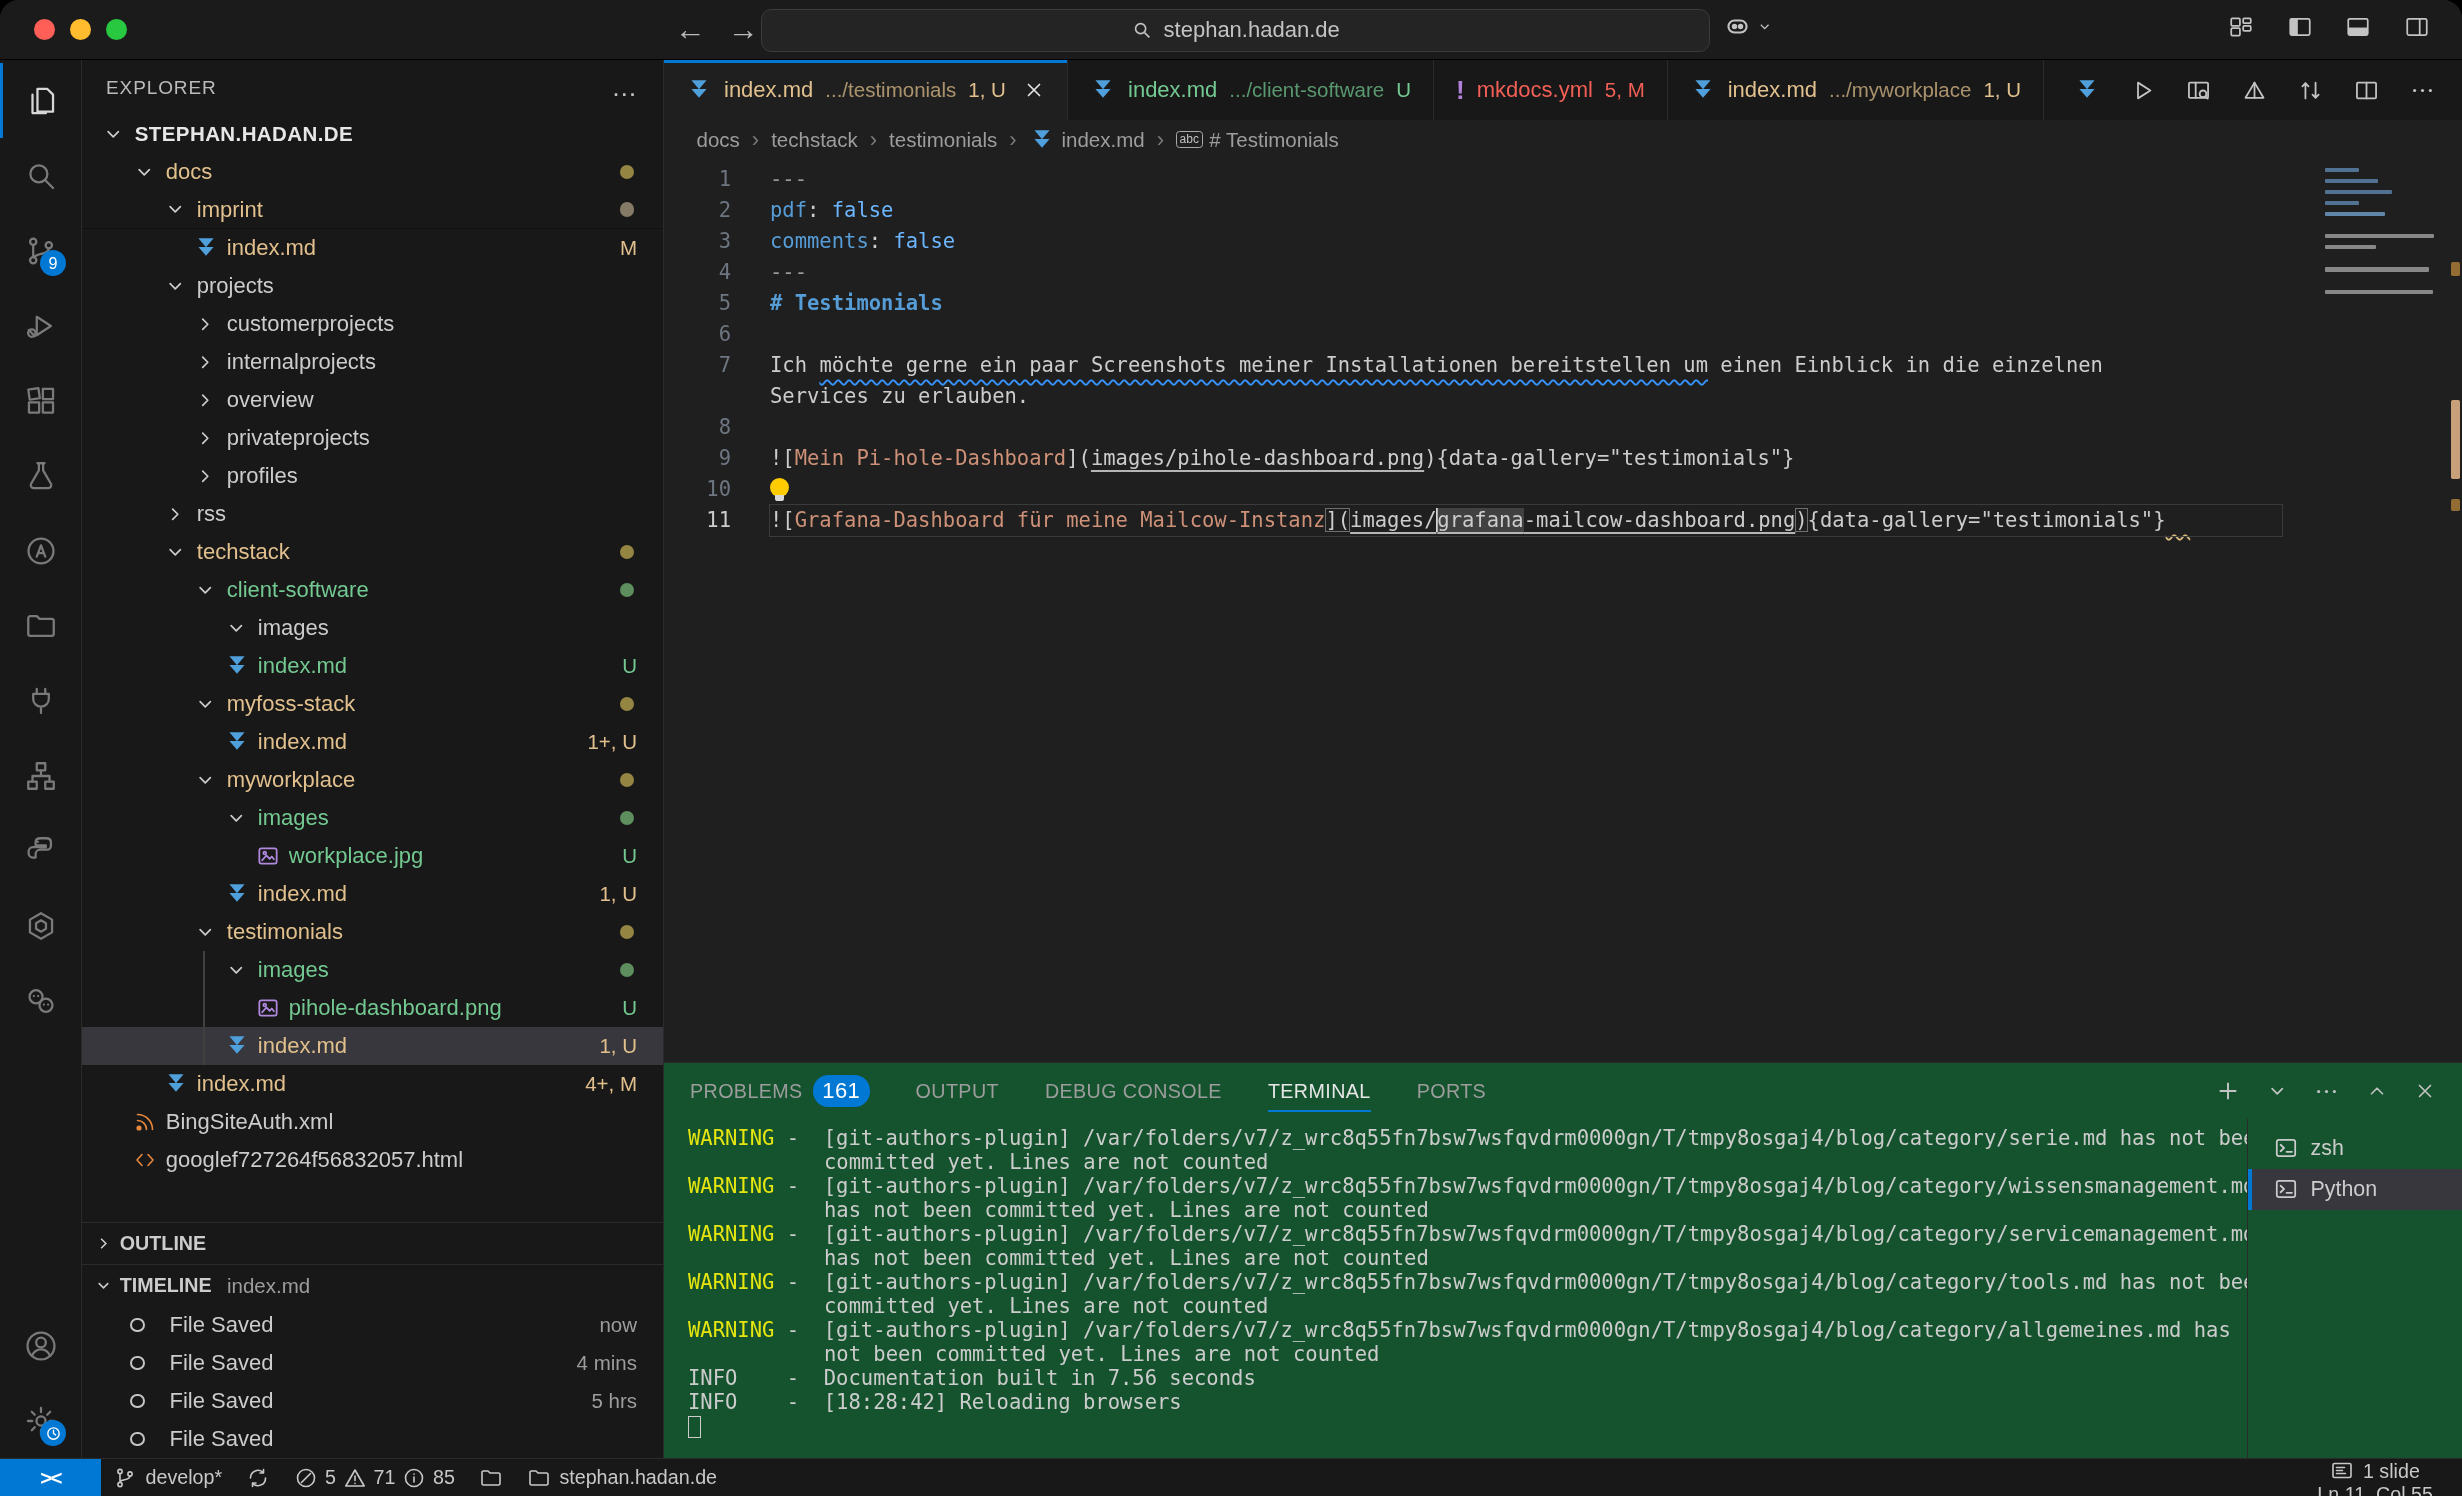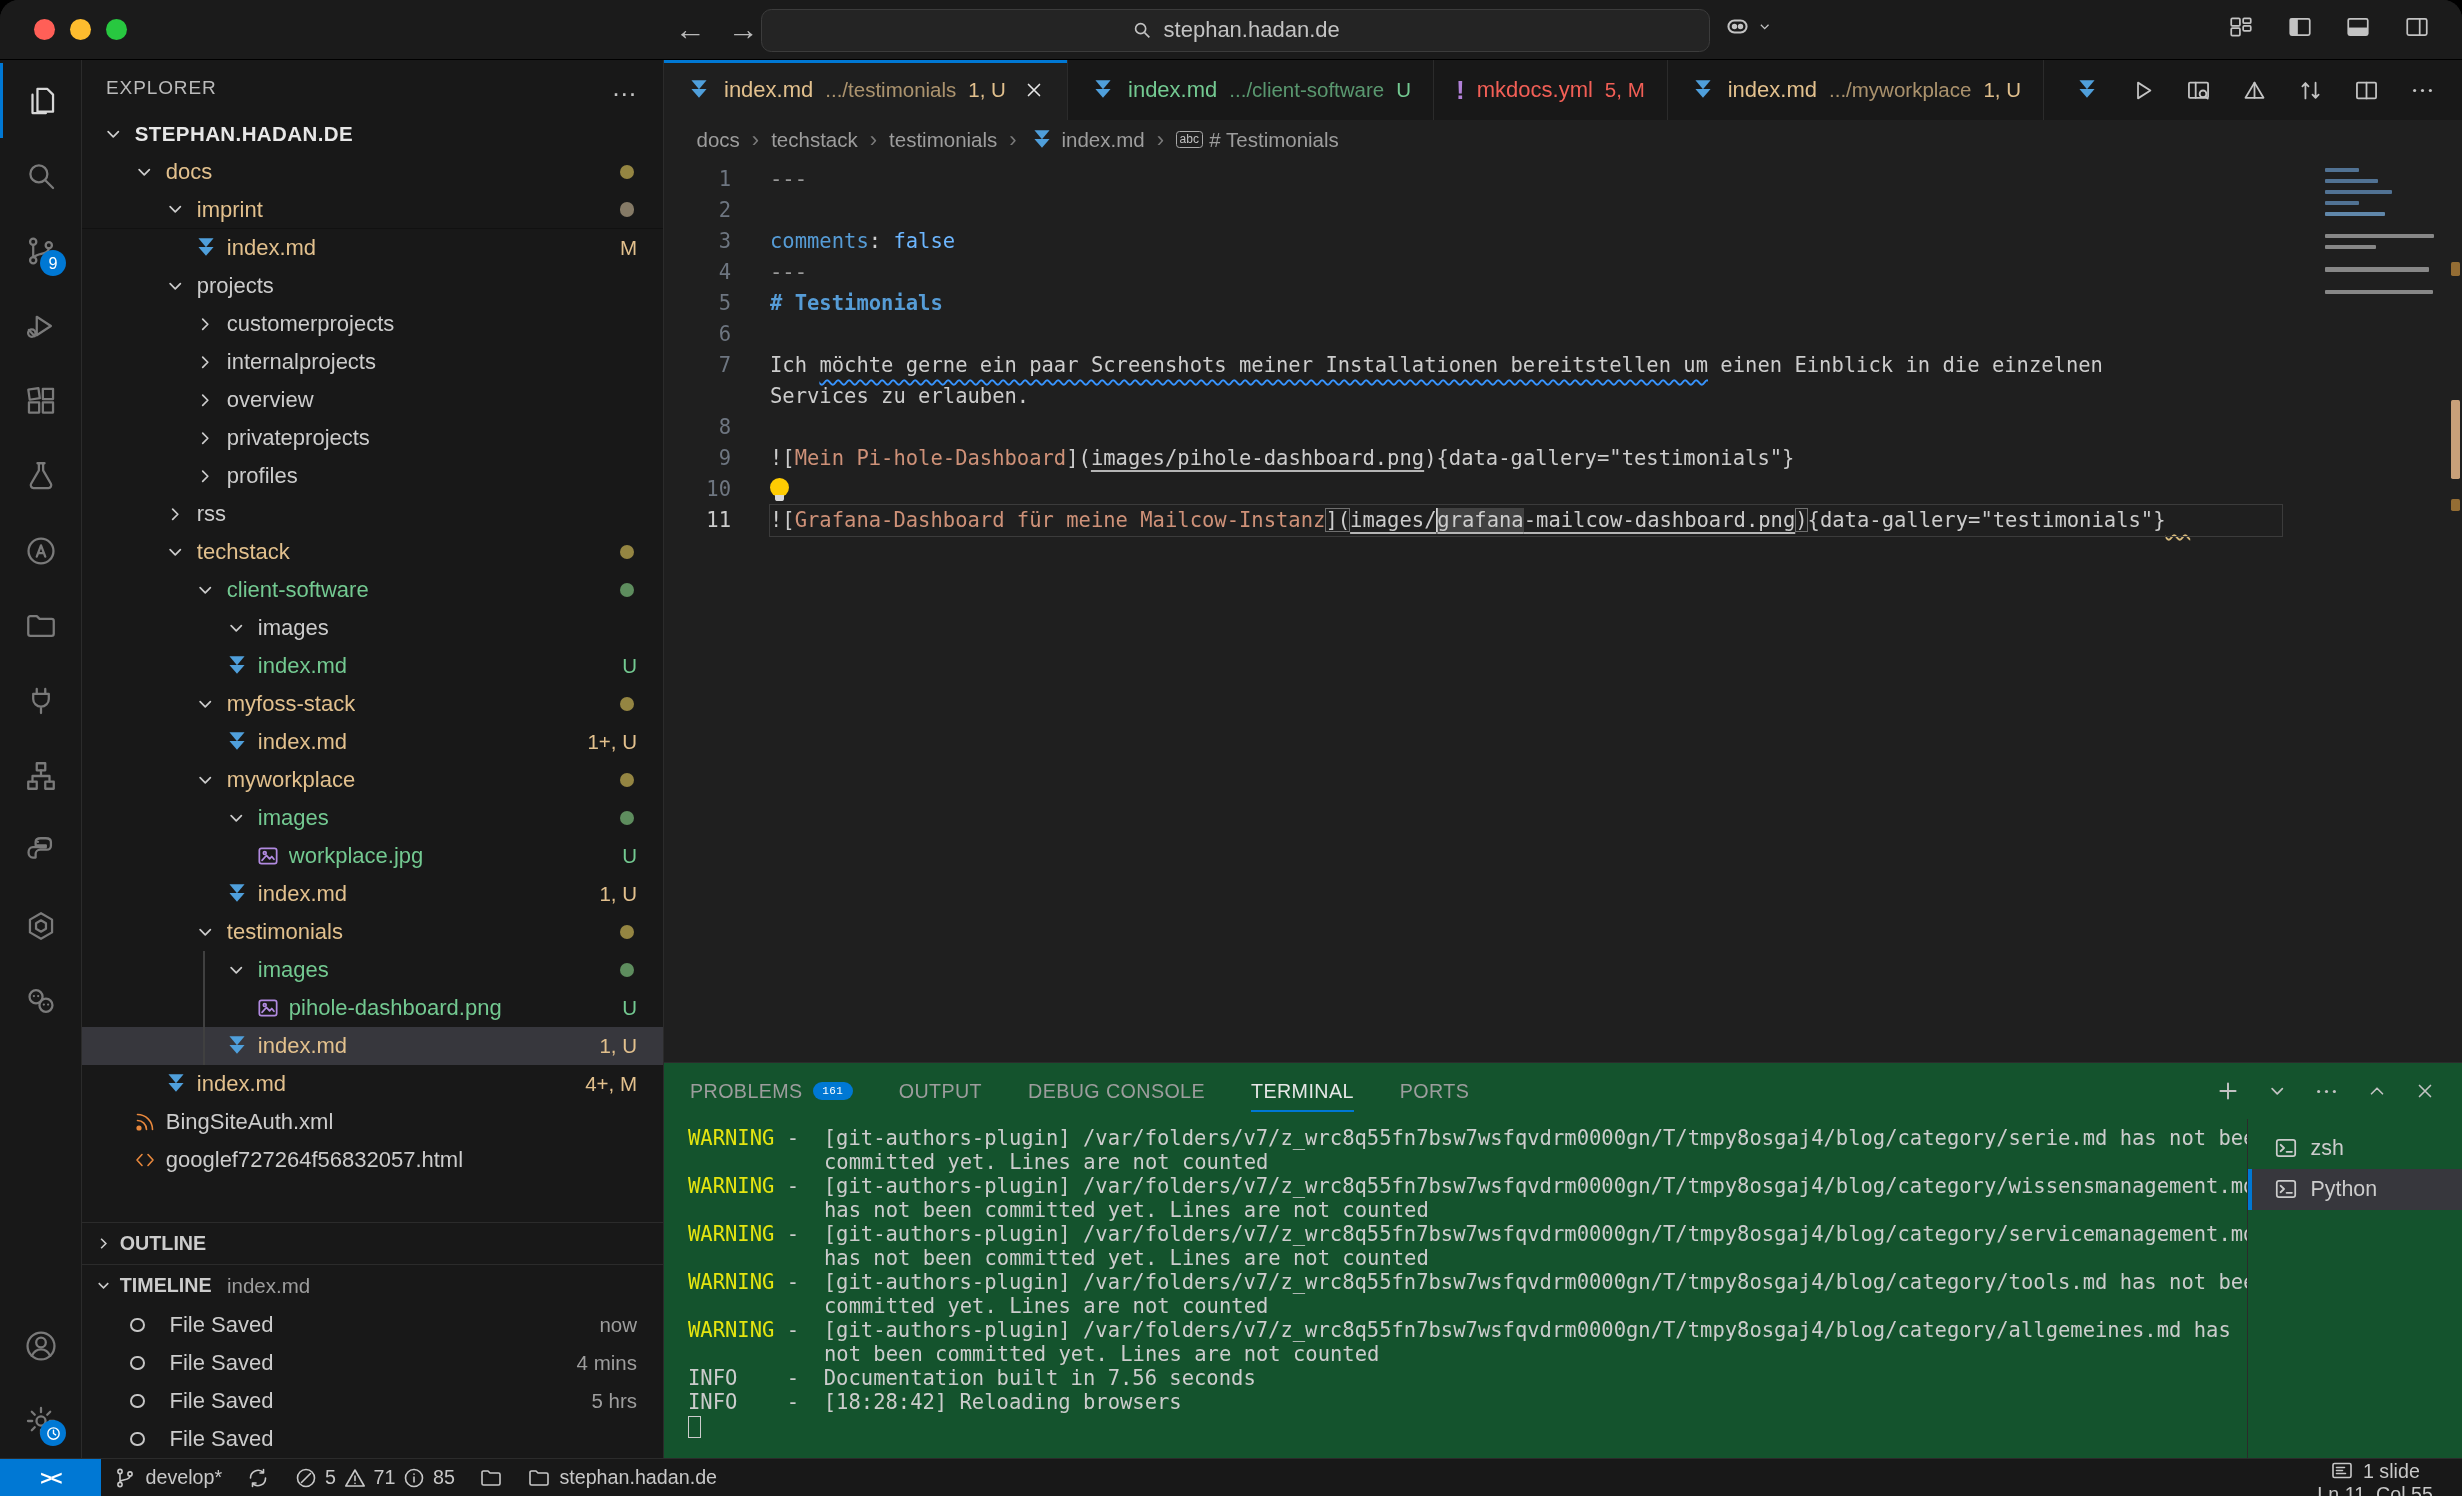--- a/index.html
+++ b/index.html
@@ -93,21 +93,21 @@
   .minimap .mline { height:4.3px; border-radius:0.9px; }
   .ruler { position:absolute; top:0; right:0; width:13.7px; bottom:0; }
   .rmark { position:absolute; right:1.7px; width:9.4px; border-radius:1.7px; }
 
   
   .panel { flex:0 0 auto; height:396px; background:#14532d; border-top:0.9px solid #2b2b2b; display:flex; flex-direction:column; }
   .panel-head { height:56px; display:flex; align-items:center; padding:0 26px; flex:0 0 auto; }
   .ptab { margin-right:46px; font-size:19.7px; letter-spacing:0.4px; color:#9d9d9d; height:100%; display:flex; align-items:center; gap:10.3px; position:relative; cursor:default;}
   .ptab.active { color:#e7e7e7; }
   .ptab.active::after { content:""; position:absolute; bottom:6.8px; left:0; right:0; height:2.6px; background:#0078d4; }
-  .pbadge { background:#0078d4; color:#fff; border-radius:15.4px; font-size:11px; padding:2.6px 9.4px;font-family:Liberation Mono, monospace; }
+  .pbadge { background:#0078d4; color:#fff; border-radius:15.4px; font-size:22px; padding:2.6px 9.4px; }
   .p-actions { margin-left:auto; display:flex; align-items:center; gap:26px; color:#c3c3c3; }
   .panel-body { flex:1; display:flex; min-height:0; }
   .terminal { flex:1; padding:6.8px 8.5px 0 24px; font-family:"DejaVu Sans Mono", monospace; font-size:20.5px; line-height:24px; color:#cccccc; overflow:hidden; }
   .tline { white-space:pre; }
   .tline .ttag { display:inline-block; width:7ch; color:#e5e510; }
   .tline .ttag.info { color:#cccccc; }
   .tline.cont { padding-left:136px; }
   .tcursor { display:inline-block; width:13px; height:22px; border:1.7px solid #cccccc; vertical-align:text-bottom; }
   .term-list { width:215px; border-left:0.9px solid #2b2b2b; padding-top:8.5px; flex:0 0 auto;}
   .term-item { height:41px; display:flex; align-items:center; gap:12px; padding-left:20.5px; border-left:4.3px solid transparent; color:#cccccc; font-size:21.4px;}
@@ -709,21 +709,21 @@
           </span>
           <span class="sep">›</span>
           <span class="bc">
             <span class="abc-icon">abc</span>
             <span># Testimonials</span>
           </span>
         </div>
       <div class="editor-wrap">
         <div class="code" id="code">
             <div class="code-line"><span class="ln">1</span><span class="lc"><span class="s-meta">---</span></span></div>
-            <div class="code-line"><span class="ln">2</span></div>
+            <div class="code-line"><span class="ln">2</span><span class="lc"><span class="s-key">pdf</span><span class="s-plain">: </span><span class="s-val">false</span></span></div>
             <div class="code-line"><span class="ln">3</span><span class="lc"><span class="s-key">comments</span><span class="s-plain">: </span><span class="s-val">false</span></span></div>
             <div class="code-line"><span class="ln">4</span><span class="lc"><span class="s-meta">---</span></span></div>
             <div class="code-line"><span class="ln">5</span><span class="lc"><span class="s-heading"># Testimonials</span></span></div>
             <div class="code-line"><span class="ln">6</span><span class="lc"></span></div>
             <div class="code-line"><span class="ln">7</span><span class="lc"><span class="s-plain">Ich </span><span class="s-plain s-sq">möchte gerne ein paar Screenshots meiner Installationen bereitstellen um</span><span class="s-plain"> einen Einblick in die einzelnen</span></span></div>
             <div class="code-line"><span class="ln"></span><span class="lc"><span class="s-plain">Services zu erlauben.</span></span></div>
             <div class="code-line"><span class="ln">8</span><span class="lc"></span></div>
             <div class="code-line"><span class="ln">9</span><span class="lc"><span class="s-plain">![</span><span class="s-link">Mein Pi-hole-Dashboard</span><span class="s-plain">](</span><span class="s-path">images/pihole-dashboard.png</span><span class="s-plain">){data-gallery="testimonials"}</span></span></div>
             <div class="code-line"><span class="ln">10</span><span class="lc"><span class="bulb"></span></span></div>
             <div class="code-line current"><span class="ln cur">11</span><span class="lc"><span class="s-plain">![</span><span class="s-link">Grafana-Dashboard für meine Mailcow-Instanz</span><span class="s-plain s-bracket">](</span><span class="s-path">images/</span><span class="s-cursor"></span><span class="s-path s-word">grafana</span><span class="s-path">-mailcow-dashboard.png</span><span class="s-plain s-bracket">)</span><span class="s-plain">{data-gallery="testimonials"}</span><span class="s-endsq">  </span></span></div>

